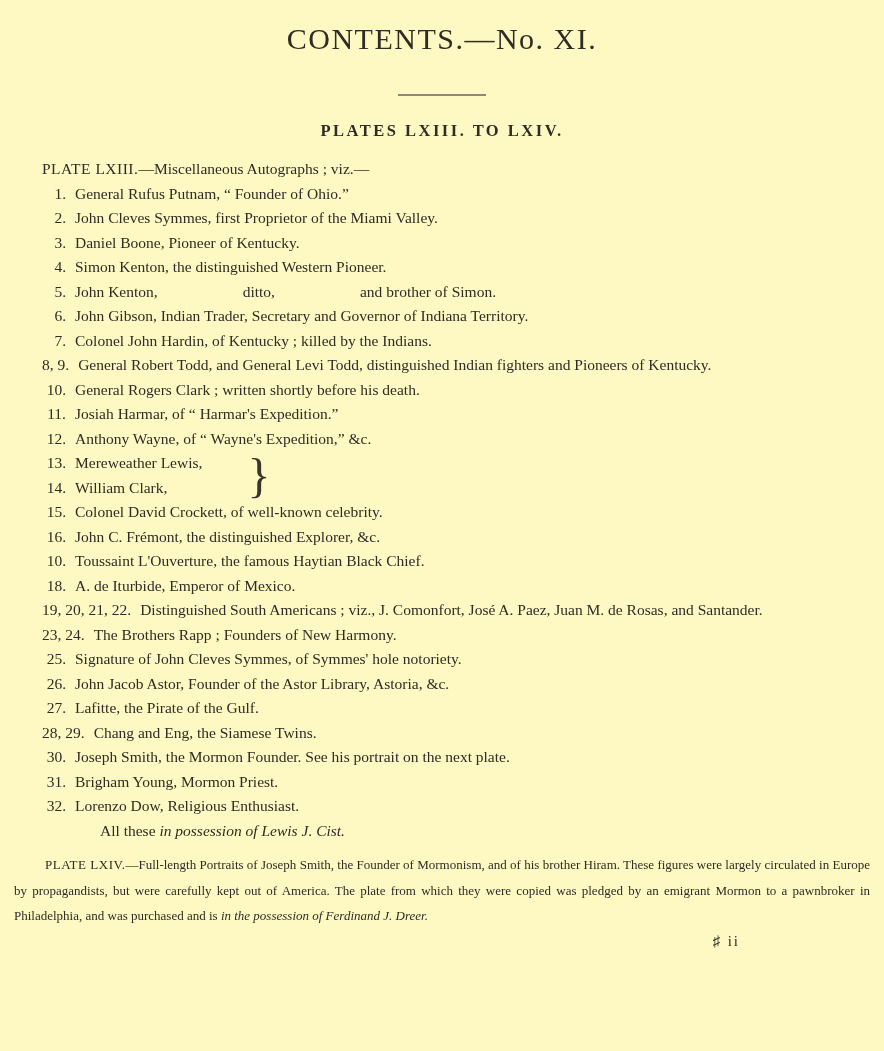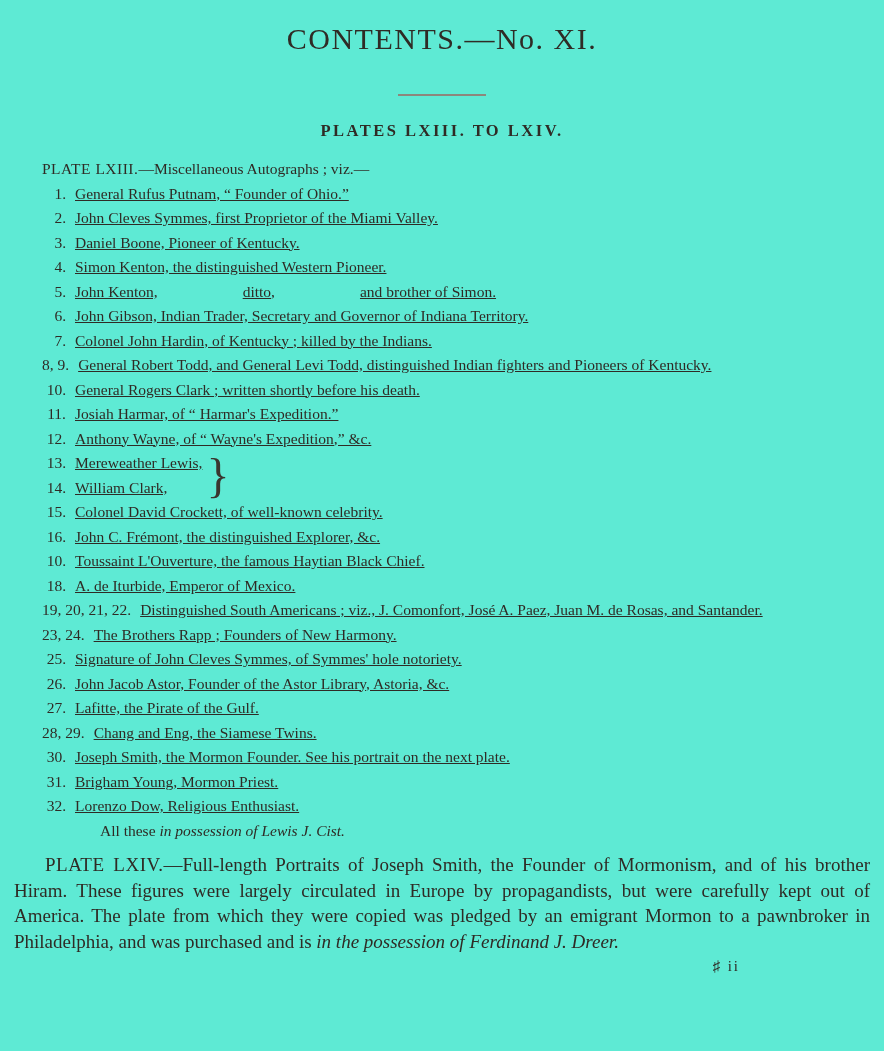--- a/index.html
+++ b/index.html
@@ -6,21 +6,21 @@
   body {
     background: #d8d5cd;
     font-family: "Liberation Serif", "DejaVu Serif", serif;
   }
   .page {
     position: relative;
     width: 884px;
     height: 1051px;
     margin: 0 auto;
     box-sizing: border-box;
-    background: #5eead4;
+    background: #fef9c3;
     color: #2f2b25;
     padding: 12px 14px 0 14px;
     overflow: hidden;
   }
   .title {
     text-align: center;
     font-size: 30px;
     font-weight: 400;
     letter-spacing: 1.5px;
     margin: 10px 0 0 0;
@@ -43,56 +43,56 @@
     margin: 16px 42px 0 28px;
     font-size: 15.5px;
     line-height: 24.5px;
   }
   .plate-heading { margin: 0; }
   .plate-lead { letter-spacing: 0.5px; }
   .item {
     padding-left: 58px;
     text-indent: -58px;
     text-align: justify;
-    text-decoration: underline;
   }
   .num {
     display: inline-block;
     min-width: 24px;
     text-align: right;
     margin-right: 9px;
     text-indent: 0;
   }
   .gap {
     display: inline-block;
     width: 85px;
     text-indent: 0;
   }
   .brace-item {
     display: flex;
     align-items: center;
+    gap: 41px;
   }
   .brace-line {
     padding-left: 0;
     text-indent: 0;
     text-align: left;
   }
   .brace-glyph {
     font-size: 48px;
     line-height: 1;
     font-weight: 300;
     margin: 0 10px 0 4px;
     color: #3a362f;
   }
   .closing {
     margin: 0 0 0 58px;
   }
   .plate64 {
     margin: 9px 0 0 0;
-    font-size: 19px;
+    font-size: 13px;
     line-height: 25.5px;
     text-align: justify;
     text-indent: 31px;
   }
   .sig {
     margin-top: 4px;
     text-align: right;
     padding-right: 130px;
     font-size: 15px;
     letter-spacing: 2px;

